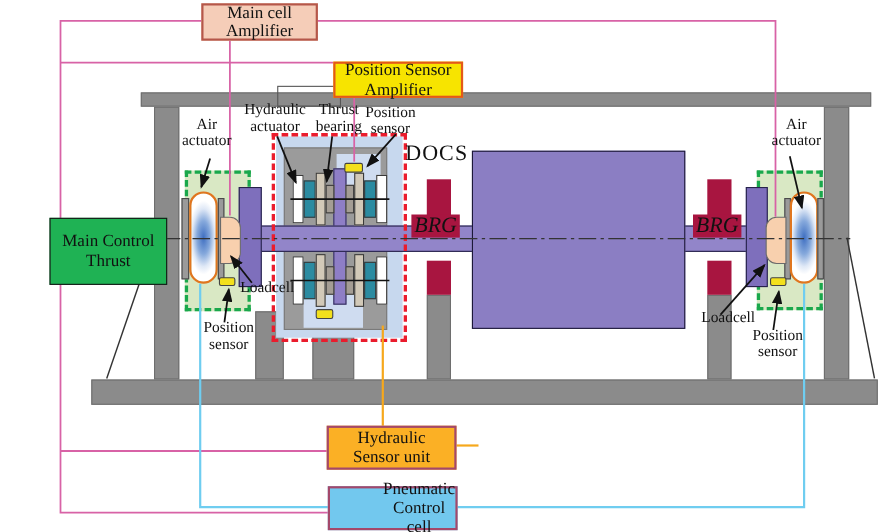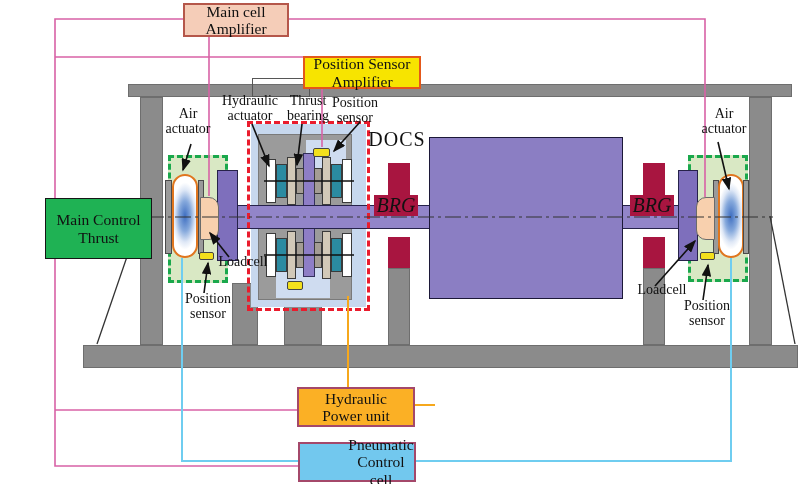--- a/index.html
+++ b/index.html
@@ -162,21 +162,21 @@
   <div class="abs lbox psa z50" style="left:303px;top:56px;width:118px;height:33px;">
     <div>Position Sensor</div>
     <div>Amplifier</div>
   </div>
   <div class="abs lbox mcs z50" style="left:4px;top:198px;width:107px;height:61px;margin-left:41px;">
     <div>Main Control</div>
     <div>Thrust</div>
   </div>
   <div class="abs lbox hpu z50" style="left:297px;top:387px;width:118px;height:40px;">
     <div>Hydraulic</div>
-    <div>Power unit</div>
+    <div>Sensor unit</div>
   </div>
   <div class="abs lbox pcu z50" style="left:298px;top:442px;width:118px;height:40px;">
     <div>Pneumatic</div>
     <div>Control cell</div>
   </div>
 
   <div class="abs flabel z60" style="left:146px;top:107px;width:84px;">
     <div>Air</div>
     <div>actuator</div>
   </div>

